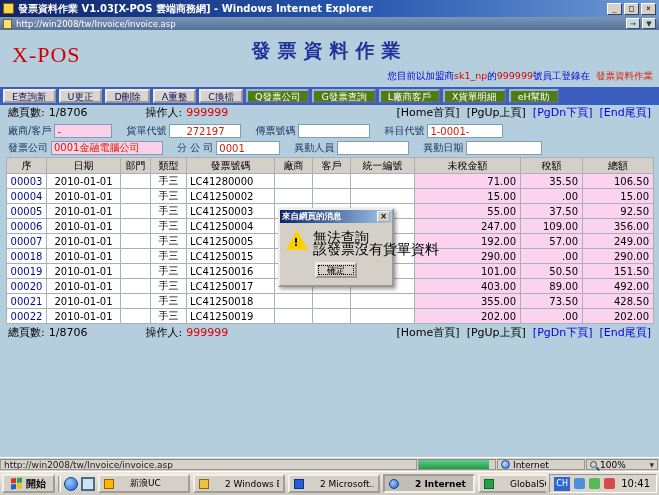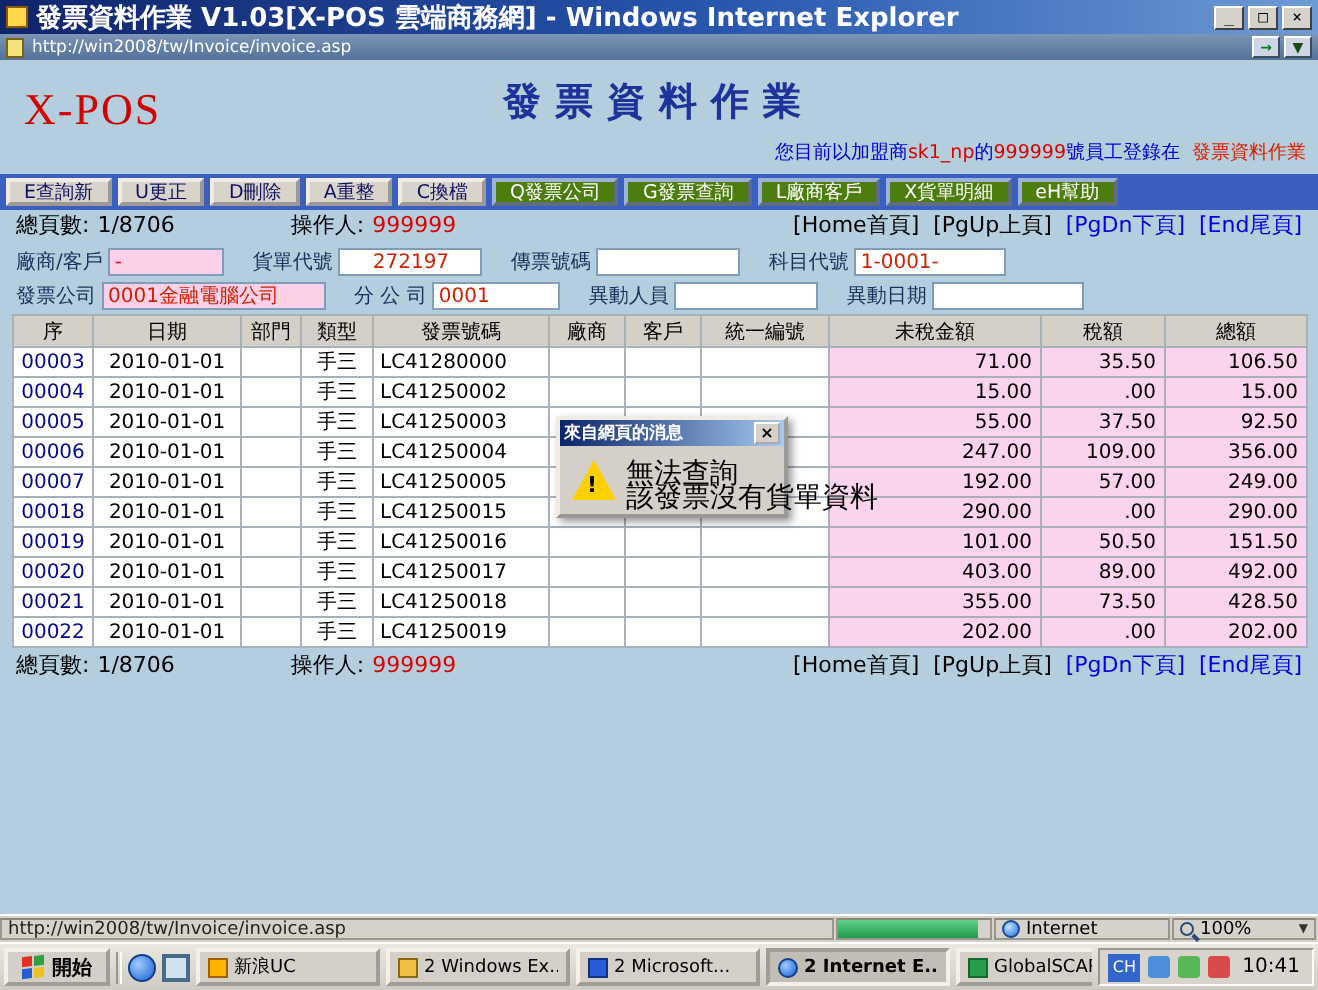--- a/index.html
+++ b/index.html
@@ -5,21 +5,21 @@
   * { margin:0; padding:0; box-sizing:border-box; }
   html,body { width:659px; height:495px; }
   body { font-family:"DejaVu Sans","Liberation Sans",sans-serif; font-size:10px; position:relative;
          overflow:hidden; background:#b5cede; color:#000; }
 
   
   .titlebar { position:absolute; top:0; left:0; width:659px; height:17px;
     background:linear-gradient(90deg,#10246b 0%,#2857ae 55%,#6f9bd6 100%);
     display:flex; align-items:center; padding:0 3px; }
   .app-icon { width:11px; height:11px; background:#ffd84a; border:1px solid #8a5a00; margin-right:4px; flex:none; }
-  .title-text { color:#fff; font-weight:bold; font-size:13px; white-space:nowrap; overflow:hidden; flex:1; }
+  .title-text { color:#fff; font-weight:bold; font-size:10px; white-space:nowrap; overflow:hidden; flex:1; }
   .win-btns { display:flex; gap:2px; margin-left:4px; }
   .win-btn { width:15px; height:12px; background:#d6d2ca; border:1px solid #fff;
     border-right-color:#404040; border-bottom-color:#404040; font-size:8px; line-height:10px;
     text-align:center; font-family:"DejaVu Sans Mono",monospace; cursor:default; }
 
   .addressbar { position:absolute; top:17px; left:0; width:659px; height:13px;
     background:linear-gradient(180deg,#7d95b5,#54719a); display:flex; align-items:center; padding:0 3px; }
   .page-icon { width:9px; height:10px; background:#f6e27a; border:1px solid #7a6510; margin-right:4px; flex:none; }
   .url-text { color:#fff; font-size:8.5px; flex:1; white-space:nowrap; overflow:hidden; }
   .addr-btn { width:14px; height:11px; background:#cdd6e2; border:1px solid #fff;
@@ -121,21 +121,21 @@
     align-items:center; font-weight:bold; font-size:10px; padding:0 7px; cursor:pointer; flex:none; }
   .flag { display:grid; grid-template-columns:5px 5px; grid-template-rows:5px 5px; gap:1px; transform:skewY(-6deg); }
   .flag i { display:block; }
   .flag .f1{background:#e03020;} .flag .f2{background:#30a040;} .flag .f3{background:#2060d0;} .flag .f4{background:#f0c020;}
   .ql-sep { width:3px; height:16px; border-left:1px solid #9a968e; border-right:1px solid #fff; flex:none; }
   .ql-icon { width:14px; height:14px; flex:none; cursor:pointer; }
   .ql-icon.ie { border-radius:50%; background:radial-gradient(circle at 35% 35%,#9ecbff,#1b5fd0); border:1px solid #114088; }
   .ql-icon.desk { background:#cfe2f2; border:2px solid #4a6a8a; }
   .taskbtns { display:flex; gap:3px; flex:1; overflow:hidden; }
   .taskbtn { height:19px; background:#d4d0c8; border:2px outset #f4f0e8; display:flex; align-items:center;
-    gap:3px; padding:0 4px; font-size:9px; width:92px; overflow:hidden; cursor:pointer; flex:none; }
+    gap:16px; padding:0 4px; font-size:9px; width:92px; overflow:hidden; cursor:pointer; flex:none; }
   .taskbtn.active { border:2px inset #f4f0e8; background:#c2beb6; font-weight:bold; }
   .tb-ic { width:10px; height:10px; flex:none; }
   .tb-ic.uc{background:#ffb400;border:1px solid #a06000;}
   .tb-ic.folder{background:#f0c040;border:1px solid #8a6a10;}
   .tb-ic.word{background:#2a5bd7;border:1px solid #10308a;}
   .tb-ic.ie{background:radial-gradient(circle at 35% 35%,#9ecbff,#1b5fd0);border-radius:50%;border:1px solid #114088;}
   .tb-ic.gs{background:#2a9d4a;border:1px solid #106a2a;}
   .tb-lb { white-space:nowrap; overflow:hidden; }
   .tray { margin-left:auto; height:19px; border:1px solid #9a968e; border-bottom-color:#fff; border-right-color:#fff;
     display:flex; align-items:center; gap:4px; padding:0 6px 0 4px; flex:none; background:#d8d4cc; }
@@ -409,20 +409,23 @@
       </div>
       <div class="dlg-body">
         <span class="warn">
           <i class="tri"></i>
             <b class="bang">!</b>
         </span>
         <span class="dlg-text">
           <span>無法查詢</span>
           <span>該發票沒有貨單資料</span>
         </span>
+      </div>
+      <div class="dlg-btnrow">
+        <button class="dlg-ok">確定</button>
       </div>
     </div>
 
   </div>
 
   <div class="statusbar">
     <span class="sb-left">http://win2008/tw/Invoice/invoice.asp</span>
     <span class="sb-progress">
         <i class="fill"></i>
       </span>

